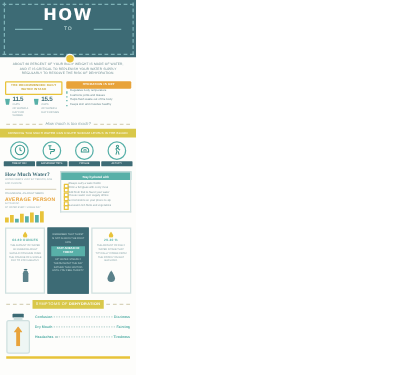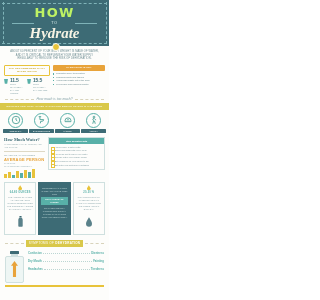--- a/index.html
+++ b/index.html
@@ -14,21 +14,21 @@
   
   .header{position:relative;height:46px;background:#3d6b75;overflow:hidden;}
   .hdr-dash{position:absolute;left:2px;right:2px;height:0;border-top:1px dashed #7fb3b8;}
   .hdr-dash.t{top:2.5px;}
   .hdr-dash.b{bottom:2.5px;}
   .hdr-side{position:absolute;top:2px;bottom:2px;width:0;border-left:1px dashed #7fb3b8;}
   .hdr-side.l{left:2.5px;}
   .hdr-side.r{right:2.5px;}
   .how{
     position:absolute;top:6px;left:0;right:0;text-align:center;
-    color:#bef264;font-size:13px;font-weight:bold;letter-spacing:1.2px;
+    color:#ffffff;font-size:13px;font-weight:bold;letter-spacing:1.2px;
     line-height:13px;font-family:"DejaVu Sans",sans-serif;
   }
   .torow{position:absolute;top:20px;left:0;right:0;height:6px;}
   .torow .ln{position:absolute;top:3px;height:0;border-top:1px solid #7fb3b8;width:22px;}
   .torow .ln.l{left:12px;}
   .torow .ln.r{right:12px;}
   .torow .to{
     position:absolute;left:0;right:0;top:0;text-align:center;
     color:#cfe6e4;font-size:4px;letter-spacing:.5px;line-height:6px;
   }
@@ -163,21 +163,20 @@
     <div class="hdr-dash t"></div>
     <div class="hdr-dash b"></div>
     <div class="hdr-side l"></div>
     <div class="hdr-side r"></div>
     <div class="how">HOW</div>
     <div class="torow">
       <div class="ln l"></div>
       <div class="ln r"></div>
       <div class="to">TO</div>
     </div>
-    <div class="hydrate">Hydrate</div>
   </div>
 
   <div class="intro">
     <div class="intro-drop"></div>
     <p>ABOUT 60 PERCENT OF YOUR BODY WEIGHT IS MADE OF WATER, AND IT IS CRITICAL TO REPLENISH YOUR WATER SUPPLY REGULARLY TO RESOLVE THE RISK OF DEHYDRATION.</p>
   </div>
 
   <div class="row2">
     <div class="col-cups">
       <div class="cap-box">THE RECOMMENDED DAILY WATER INTAKE</div>

